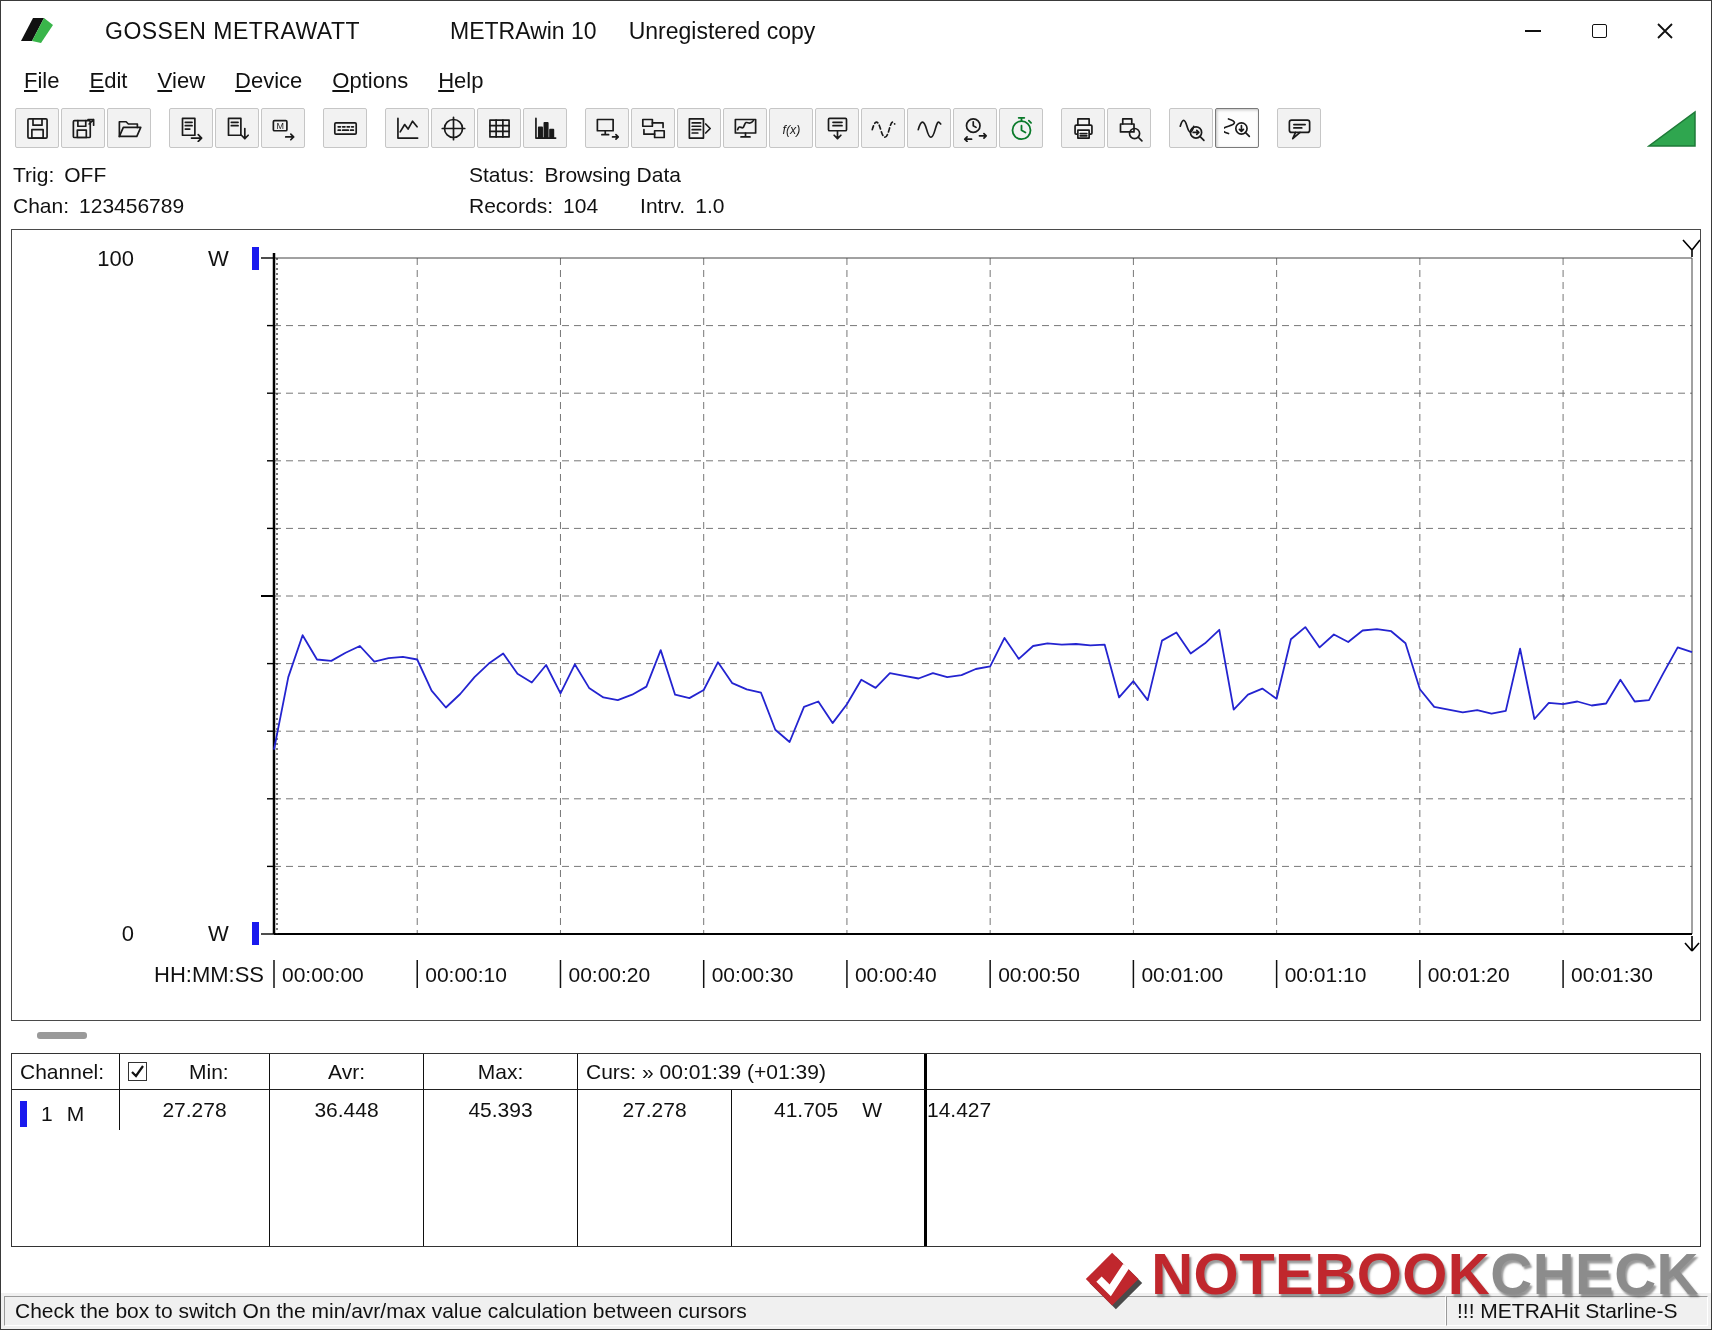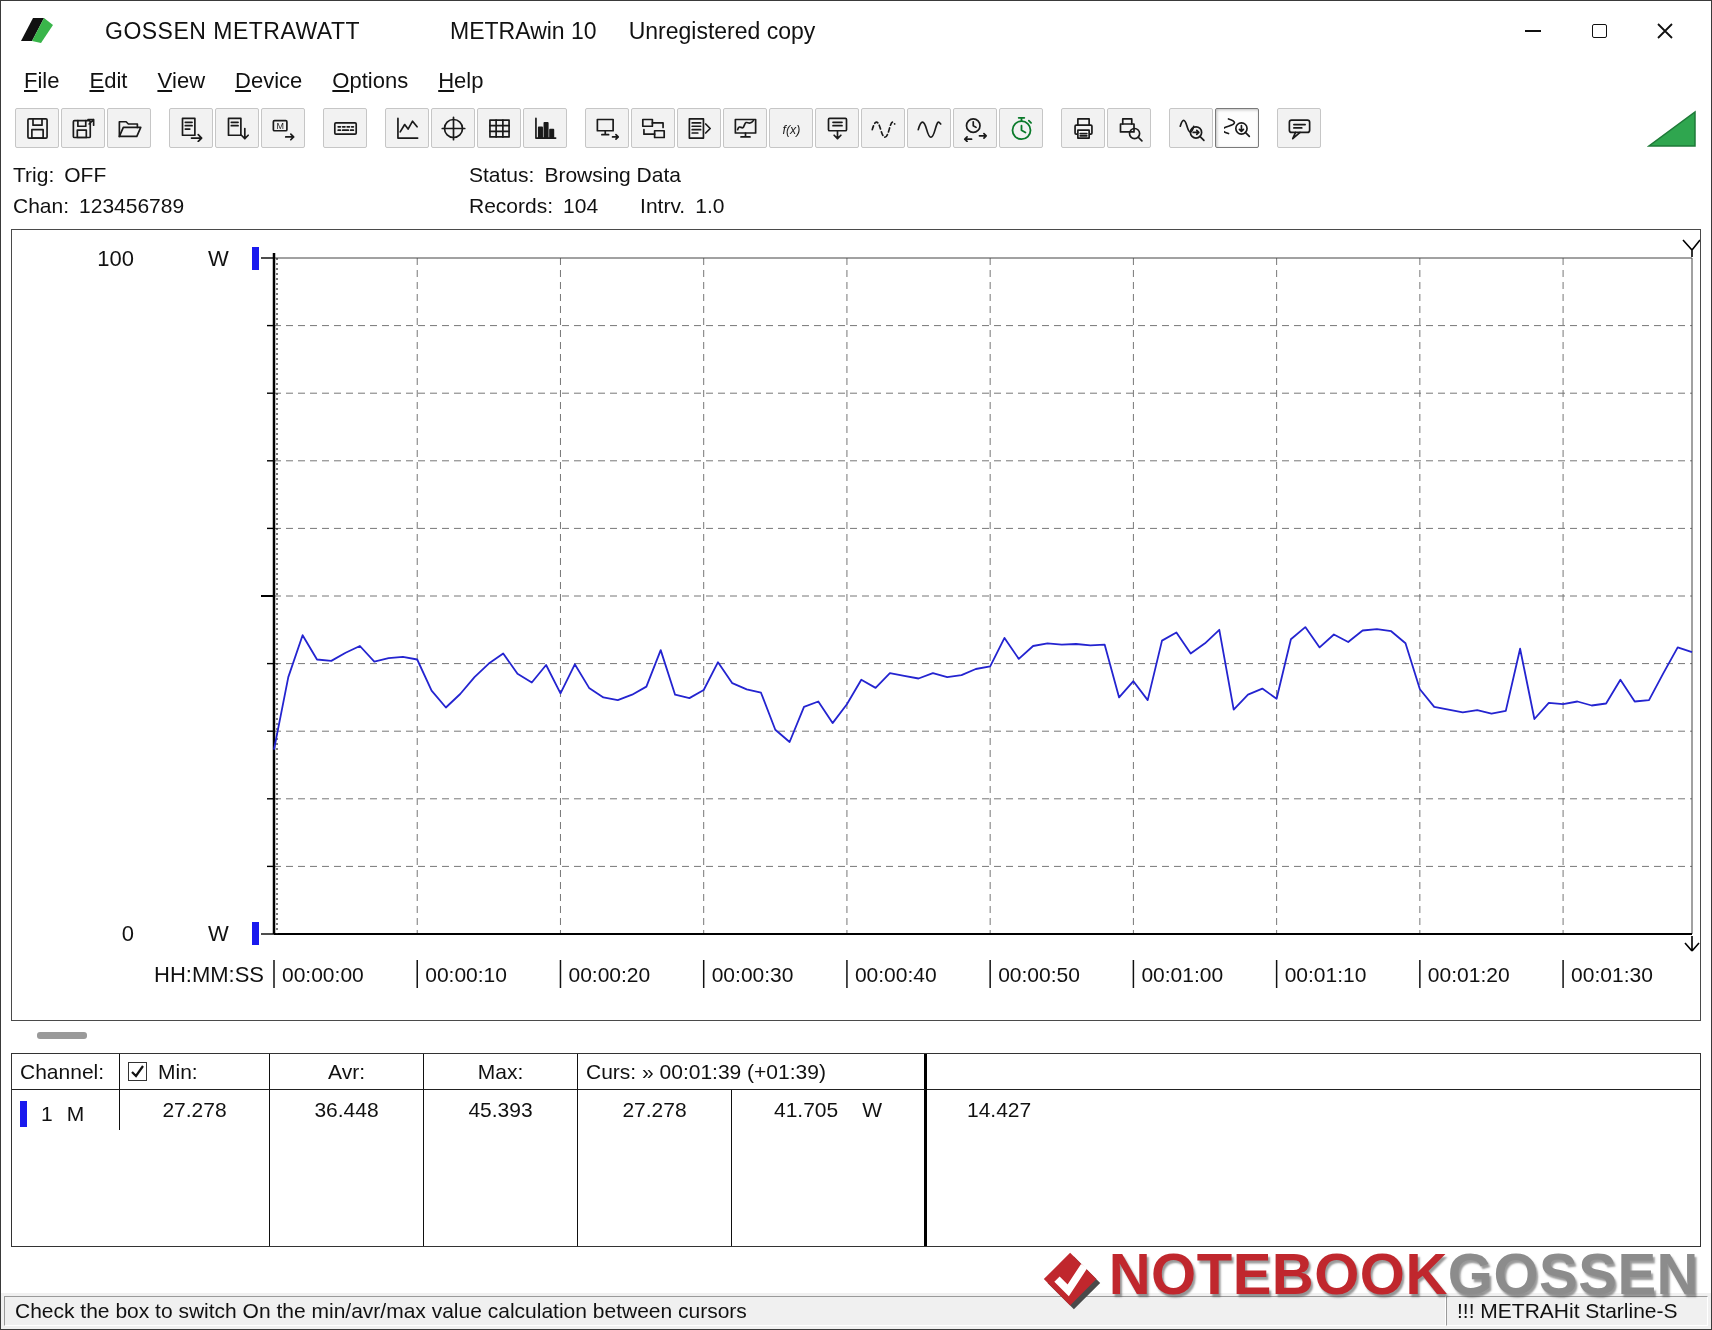--- a/index.html
+++ b/index.html
@@ -63,28 +63,28 @@
     margin:4px 10px 0 10px; height:194px; border:1.5px solid #333;
     display:grid; flex:0 0 auto;
     grid-template-columns:108px 150px 154px 154px 154px 195px 1fr;
     grid-template-rows:36px 1fr;
     font-size:21px;
   }
   .mh { border-bottom:1.5px solid #222; display:flex; align-items:center; }
   .thin-r { border-right:1.5px solid #111; }
   .heavy-r { border-right:3px solid #000; }
   .mh-channel { padding-left:8px; }
-  .mh-min { justify-content:flex-start; gap:11px; padding-left:8px; }
+  .mh-min { justify-content:flex-start; gap:42px; padding-left:8px; }
   .mh-center { justify-content:center; }
   .mh-curs { grid-column:5 / span 2; padding-left:8px; }
   .mb { display:flex; align-items:flex-start; padding-top:8px; justify-content:center; }
   .mb-channel { justify-content:flex-start; padding-left:8px; gap:14px; align-items:center; height:40px; }
   .chan-bar { width:7px; height:26px; background:#1a1aee; display:inline-block; }
   .mb-curs2 { gap:24px; }
-  .mb-delta { justify-content:flex-start; padding-left:40px; }
+  .mb-delta { justify-content:flex-start; }
   .checkbox {
     width:19px; height:19px; border:1.6px solid #333; background:#fff;
     display:flex; align-items:center; justify-content:center;
   }
   .checkbox svg { display:none; width:15px; height:15px; }
   .checkbox.checked svg { display:block; }
 
   
   .statusbar { margin-top:auto; height:36px; background:#f0f0f0; display:flex; padding:3px 3px; flex:0 0 auto; font-size:21px; }
   .sb-cell { border:1px solid; border-color:#9a9a9a #ffffff #ffffff #9a9a9a; display:flex; align-items:center; padding:0 10px; background:#f0f0f0; white-space:nowrap; overflow:hidden; }
@@ -514,16 +514,16 @@
     <div class="sb-cell sb-device">!!! METRAHit Starline-S</div>
   </div>
 
   <div class="watermark">
     <svg class="wm-shield" viewBox="0 0 66 66">
       <polygon points="35,7 63,35 35,63 7,35" fill="#4a4a4a"></polygon>
       <polygon points="31,3 59,31 31,59 3,31" fill="#c0272d"></polygon>
       <path d="M17 31 L29 43 L46 17" stroke="#fff" stroke-width="8" fill="none"></path>
     </svg>
     <span class="wm-text wm-primary">NOTEBOOK</span>
-    <span class="wm-text wm-secondary">GOSSEN</span>
+    <span class="wm-text wm-secondary">CHECK</span>
   </div>
 
 </div>
 
 </body></html>

